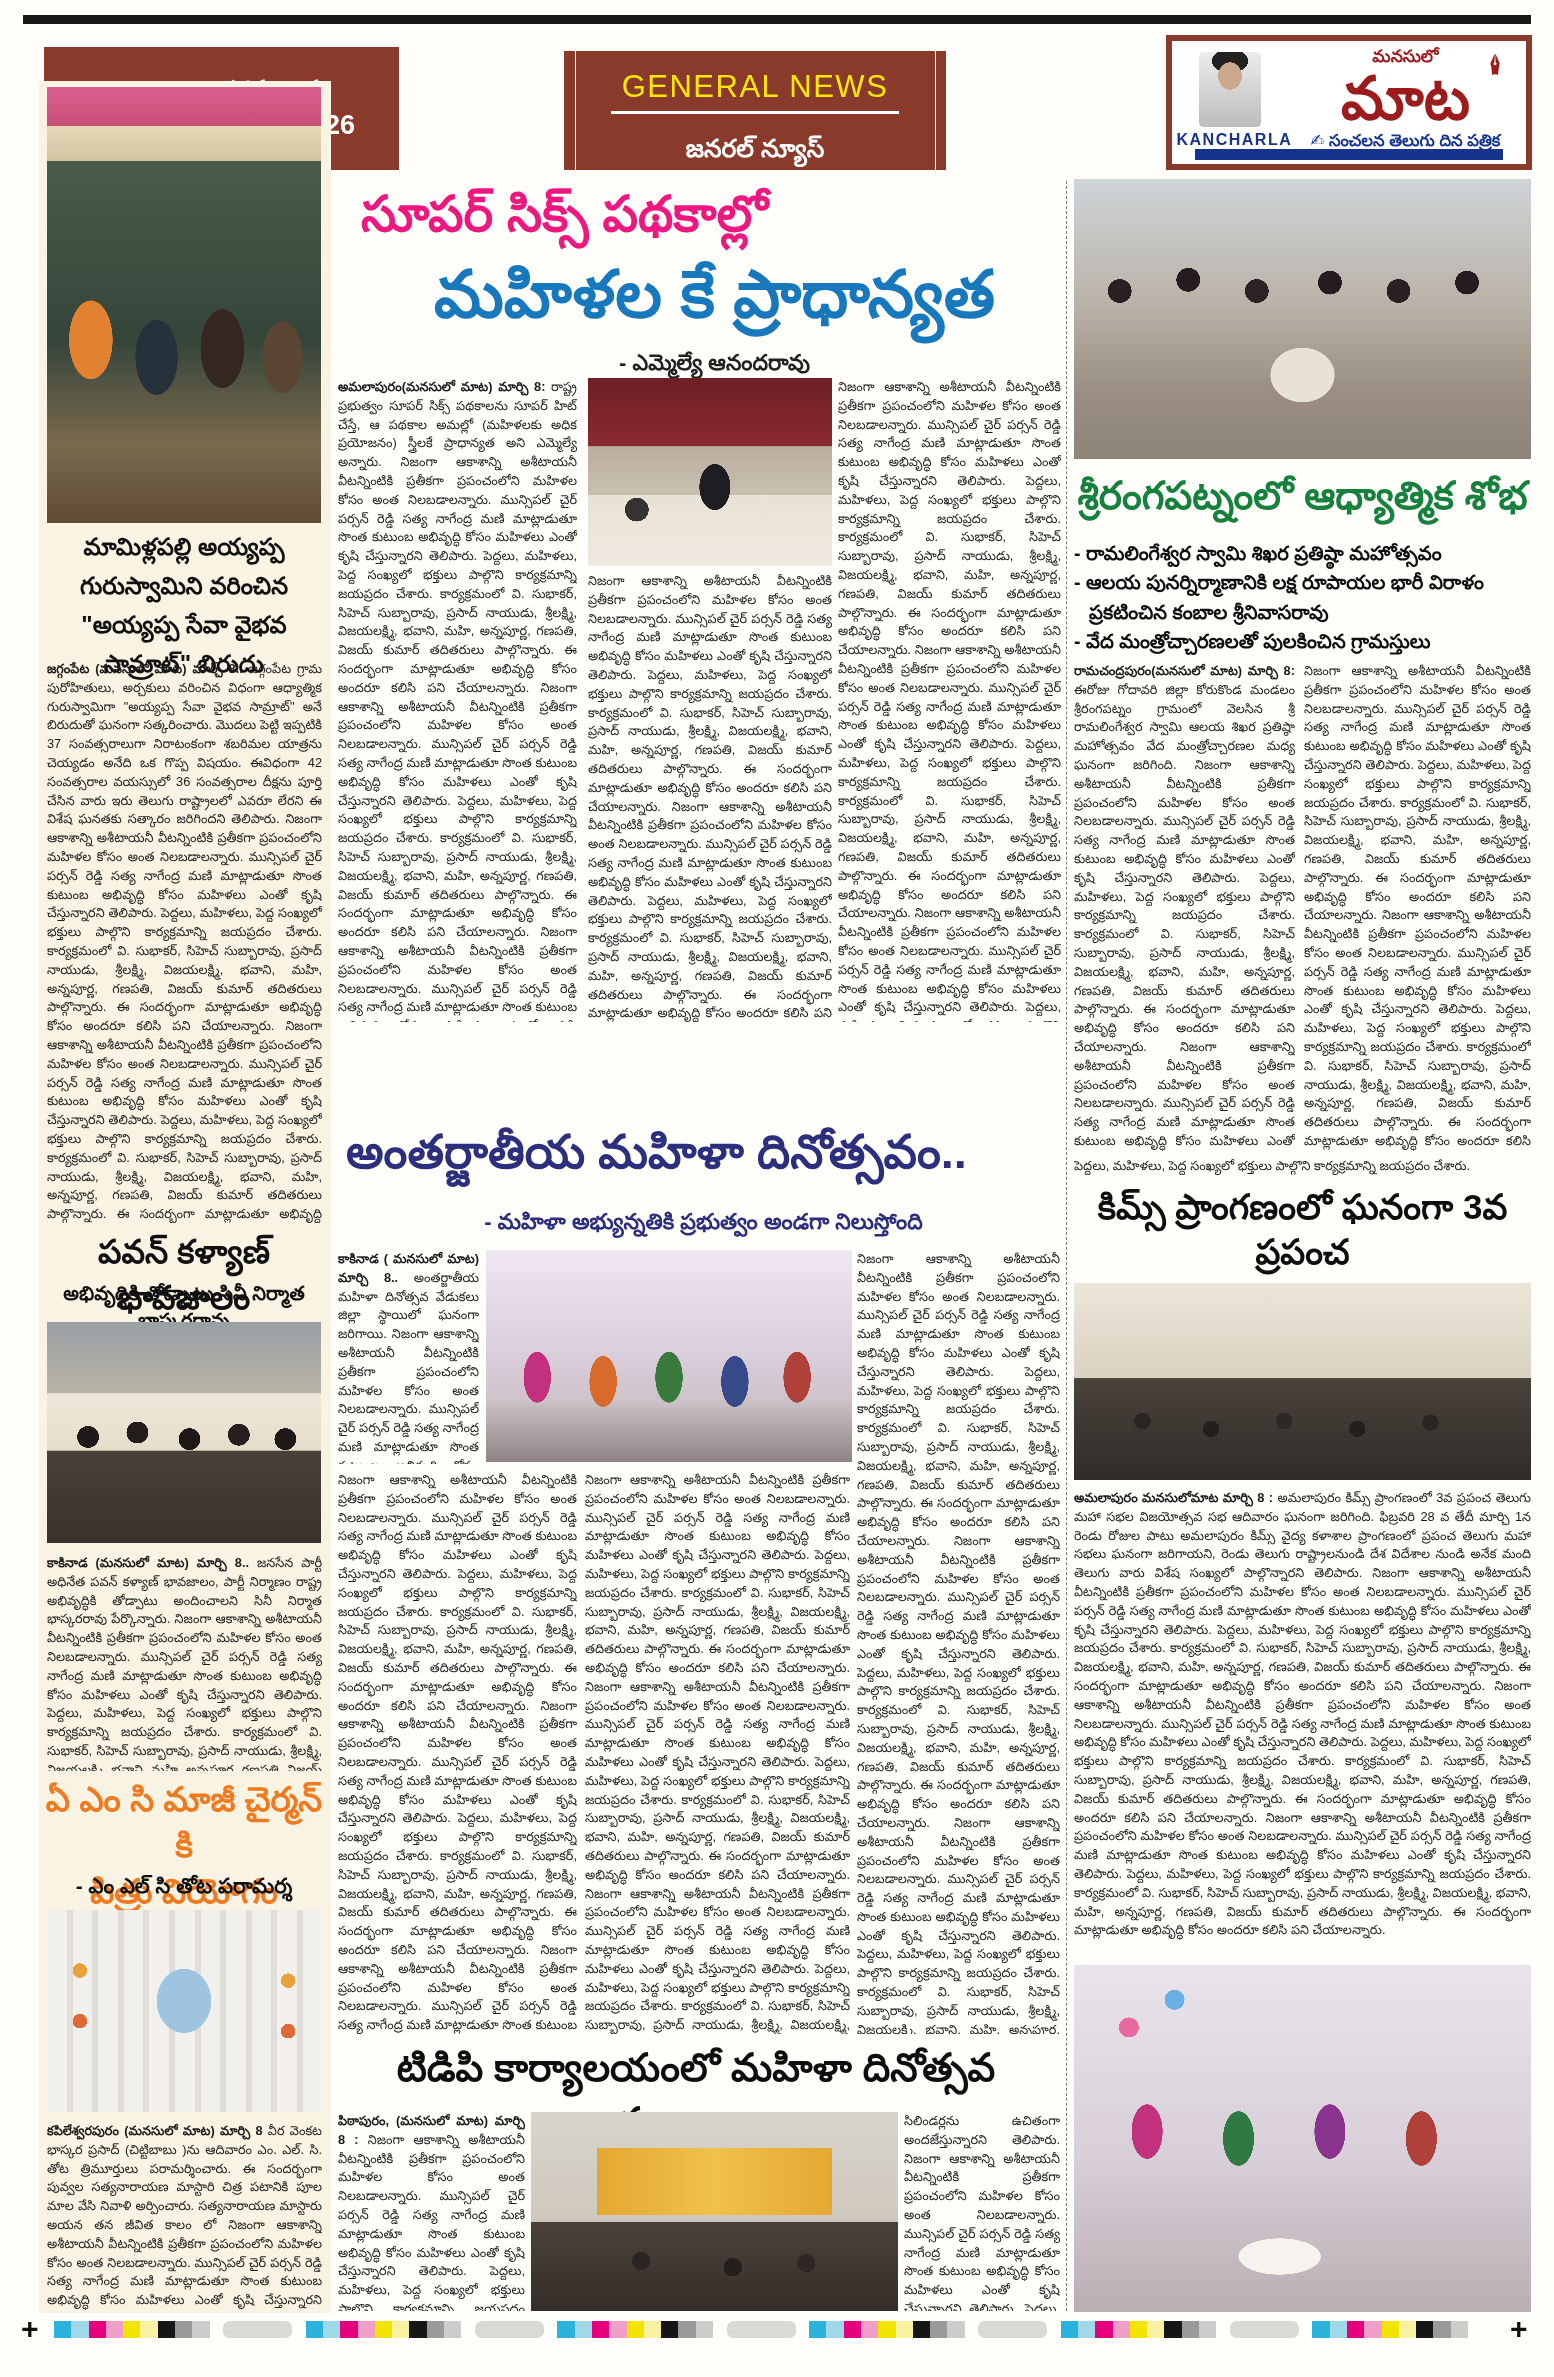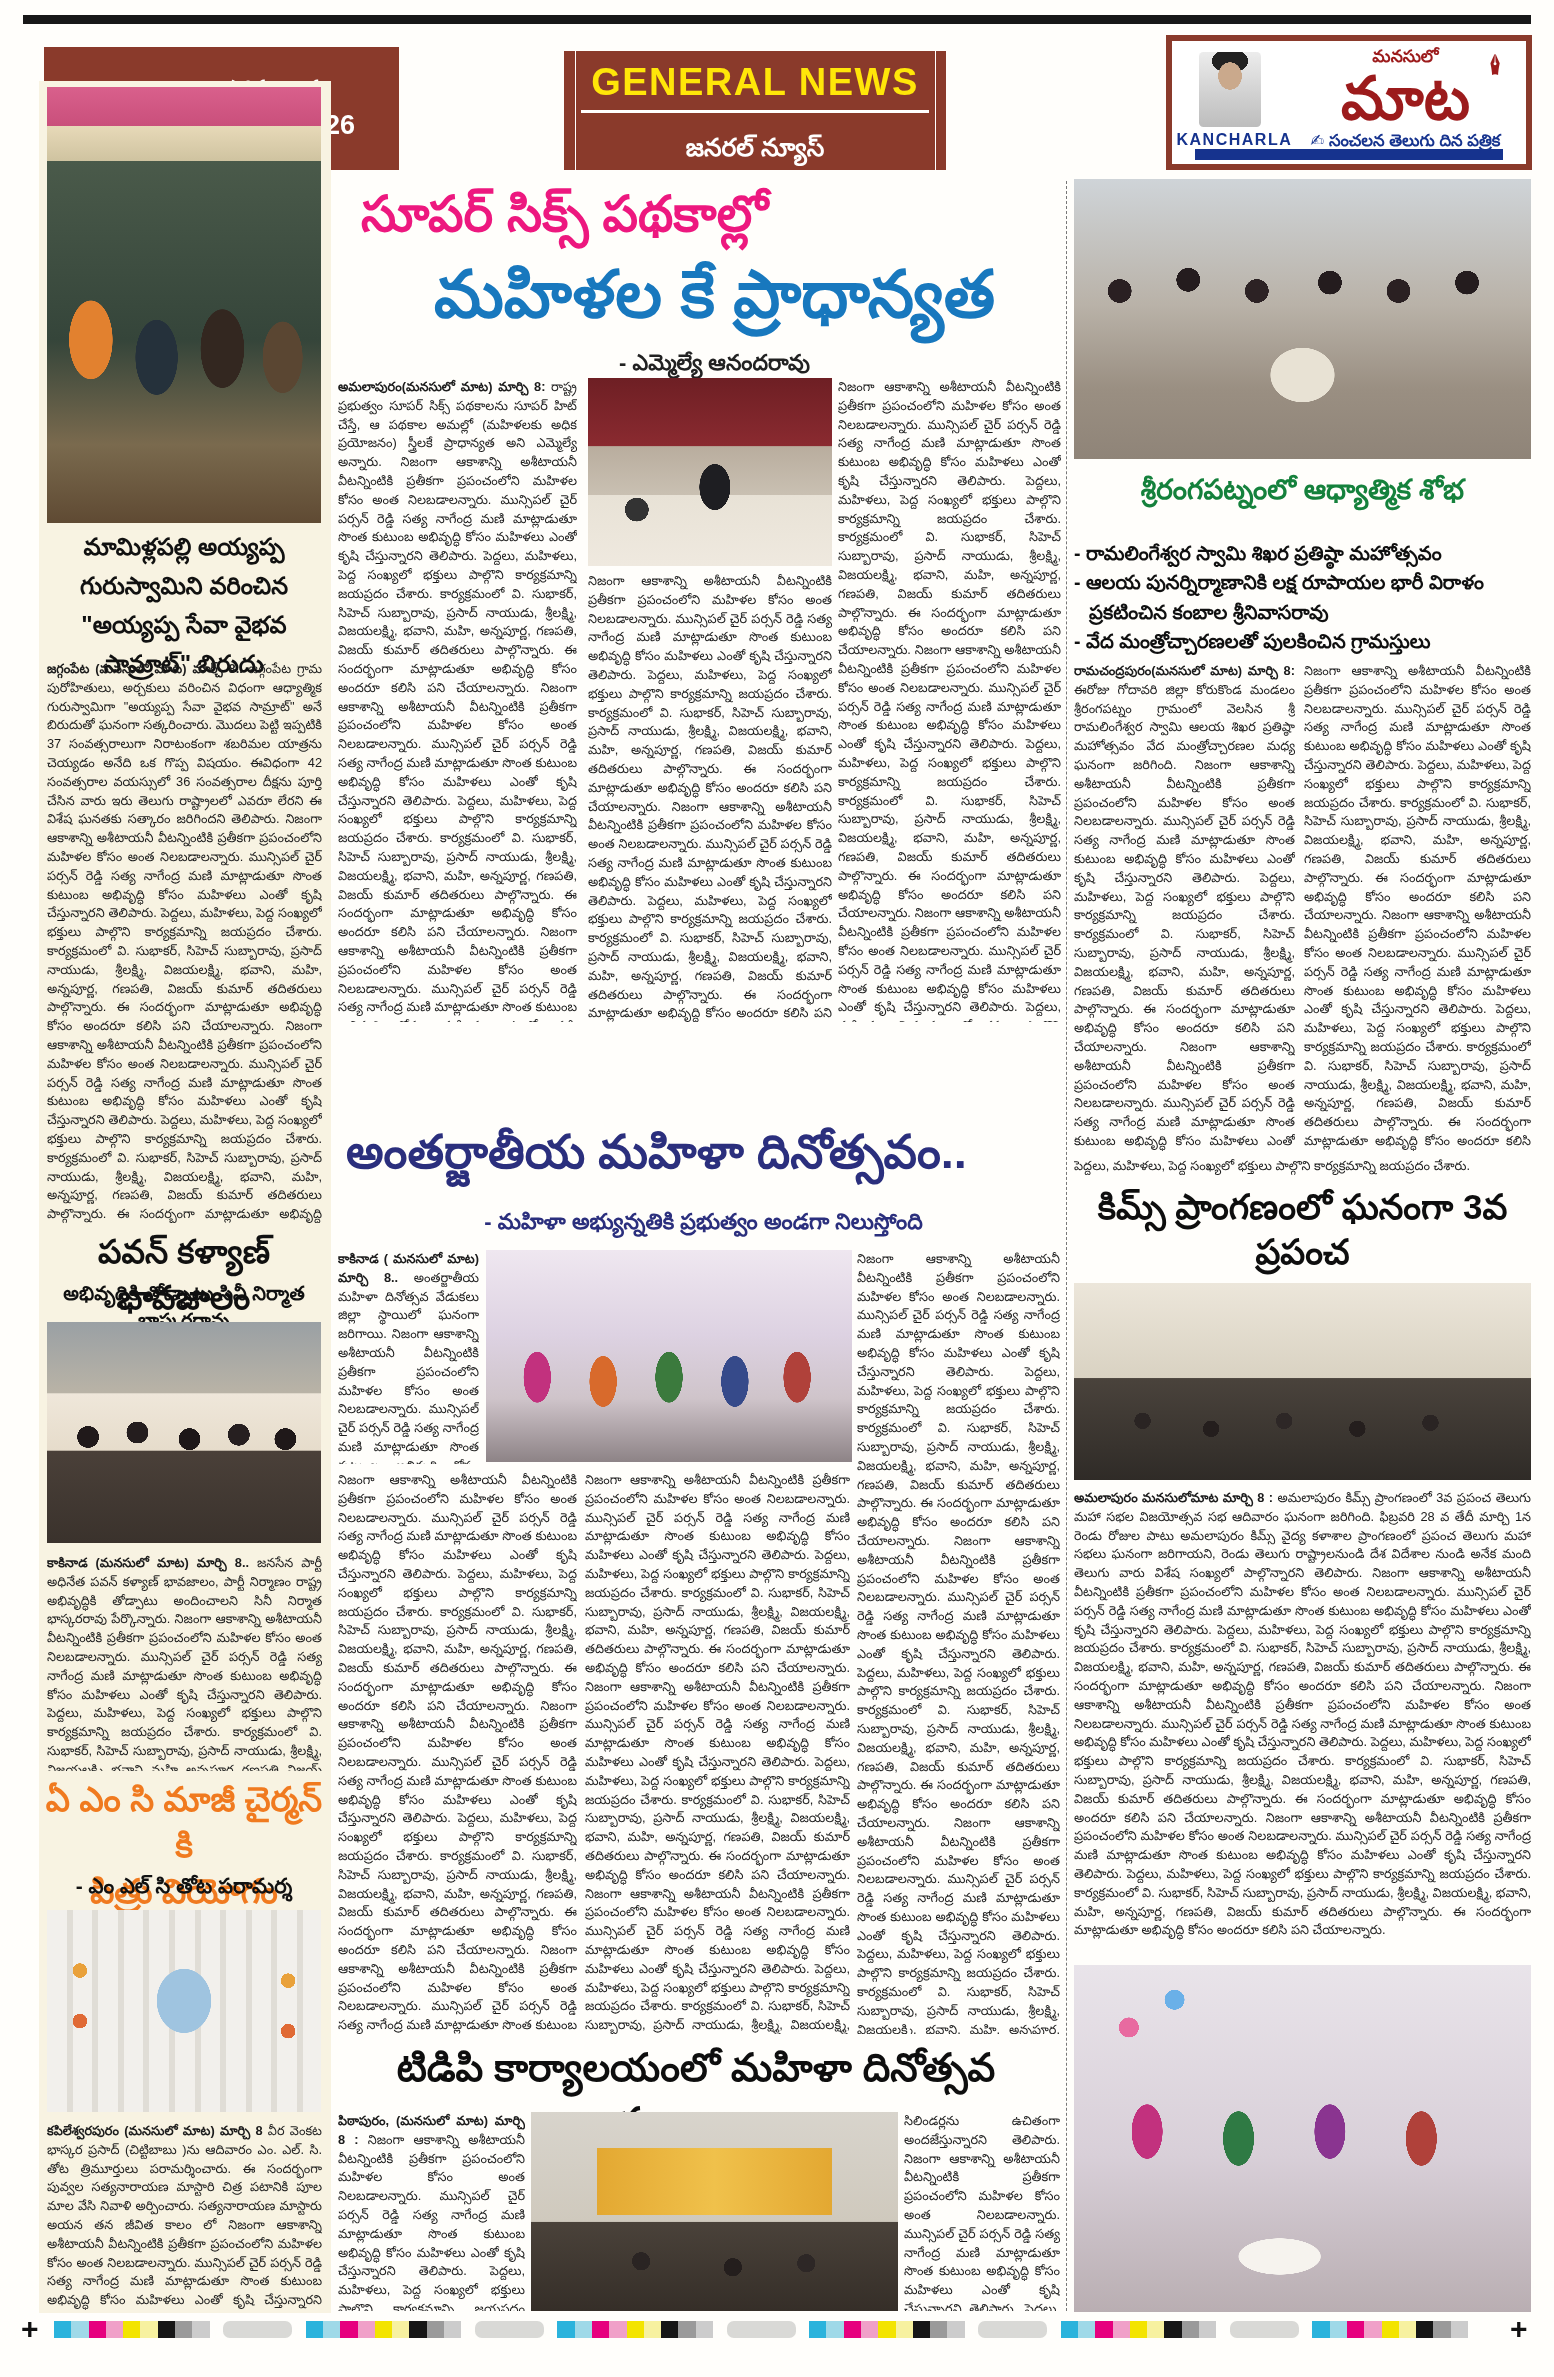--- a/index.html
+++ b/index.html
@@ -8,21 +8,21 @@
   .abs{position:absolute;}
   
   .brownbox{background:#8a3a2b;color:#fff;}
   .hdr-left{left:44px;top:47px;width:355px;height:123px;display:flex;align-items:center;}
   .pageno{color:#ffe609;font-size:72px;font-weight:bold;padding-left:33px;line-height:1;}
   .datewrap{flex:1;text-align:center;font-weight:bold;line-height:1.35;}
   .dateline1{font-size:25px;} .dateline2{font-size:27px;}
   .hdr-center{left:564px;top:51px;width:382px;height:119px;}
   .hdr-center-inner{position:absolute;left:10.5px;right:10.5px;top:0;bottom:0;
        border-left:1.5px solid #fff;border-right:1.5px solid #fff;text-align:center;}
-  .gnews{color:#ffe609;font-size:38px;font-weight:bold;letter-spacing:1.5px;margin-top:10px;
+  .gnews{color:#ffe609;font-size:31px;font-weight:normal;letter-spacing:1.5px;margin-top:18px;
          display:inline-block;border-bottom:3px solid #fff;padding:0 10.5px 6px;}
   .gnews-sub{color:#fff;font-size:25px;font-weight:bold;margin-top:20px;}
   .masthead{left:1166px;top:35px;width:366px;height:135px;background:#fff;border:6.8px solid #8a3a2b;box-sizing:border-box;}
   .mast-portrait{position:absolute;left:27px;top:10.5px;width:62px;height:75px;border-radius:4.5px;
       background:radial-gradient(19.6px 22.6px at 50% 32%,#caa98c 0 60%,transparent 61%),
                  radial-gradient(30px 19.6px at 50% 12%,#222 0 60%,transparent 61%),
                  linear-gradient(180deg,#ececec 0%,#cfcfcf 60%,#bdbdbd 100%);}
   .mast-pub{position:absolute;left:4.5px;top:90px;width:113px;color:#16338e;
       font-weight:bold;font-size:16px;letter-spacing:1.5px;}
   .brand{position:absolute;left:128px;top:4.5px;width:211px;text-align:center;}
@@ -106,21 +106,21 @@
   
   .ph-rgroup{left:1074px;top:179px;width:457px;height:280px;
     background:radial-gradient(19.6px 19.6px at 10% 40%,#2a2022 0 60%,transparent 61%),
                radial-gradient(19.6px 19.6px at 25% 36%,#241c1e 0 60%,transparent 61%),
                radial-gradient(19.6px 19.6px at 40% 40%,#2c2224 0 60%,transparent 61%),
                radial-gradient(19.6px 19.6px at 56% 37%,#241c1e 0 60%,transparent 61%),
                radial-gradient(19.6px 19.6px at 71% 40%,#2a2022 0 60%,transparent 61%),
                radial-gradient(19.6px 19.6px at 86% 37%,#241c1e 0 60%,transparent 61%),
                radial-gradient(53px 45px at 50% 70%,#e8e2d4 0 60%,transparent 61%),
                linear-gradient(180deg,#cfd4d8 0%,#b9b2a8 45%,#9a8f82 75%,#8f8478 100%);}
-  .h-green{left:1074px;top:474px;width:457px;text-align:center;color:#15813c;font-size:28px;font-weight:bold;}
+  .h-green{left:1074px;top:474px;width:457px;text-align:center;color:#15813c;font-size:39px;font-weight:bold;}
   .bullets{left:1074px;top:539px;width:457px;color:#101010;font-size:19.6px;font-weight:bold;line-height:1.5;}
   .bullets div{padding-left:15px;text-indent:-15px;}
   .r-cA{left:1074px;top:662px;width:221px;height:489px;}
   .r-cB{left:1304px;top:662px;width:227px;height:489px;}
   .r-full{left:1074px;top:1157px;width:457px;height:21px;overflow:hidden;}
   .h-kims{left:1074px;top:1185px;width:457px;text-align:center;color:#0e0e0e;font-size:35px;font-weight:bold;line-height:1.28;}
   .ph-kims{left:1074px;top:1283px;width:457px;height:197px;
     background:radial-gradient(13.5px 13.5px at 15% 70%,#2a2423 0 60%,transparent 61%),
                radial-gradient(13.5px 13.5px at 30% 74%,#241e1d 0 60%,transparent 61%),
                radial-gradient(13.5px 13.5px at 46% 70%,#2d2726 0 60%,transparent 61%),

